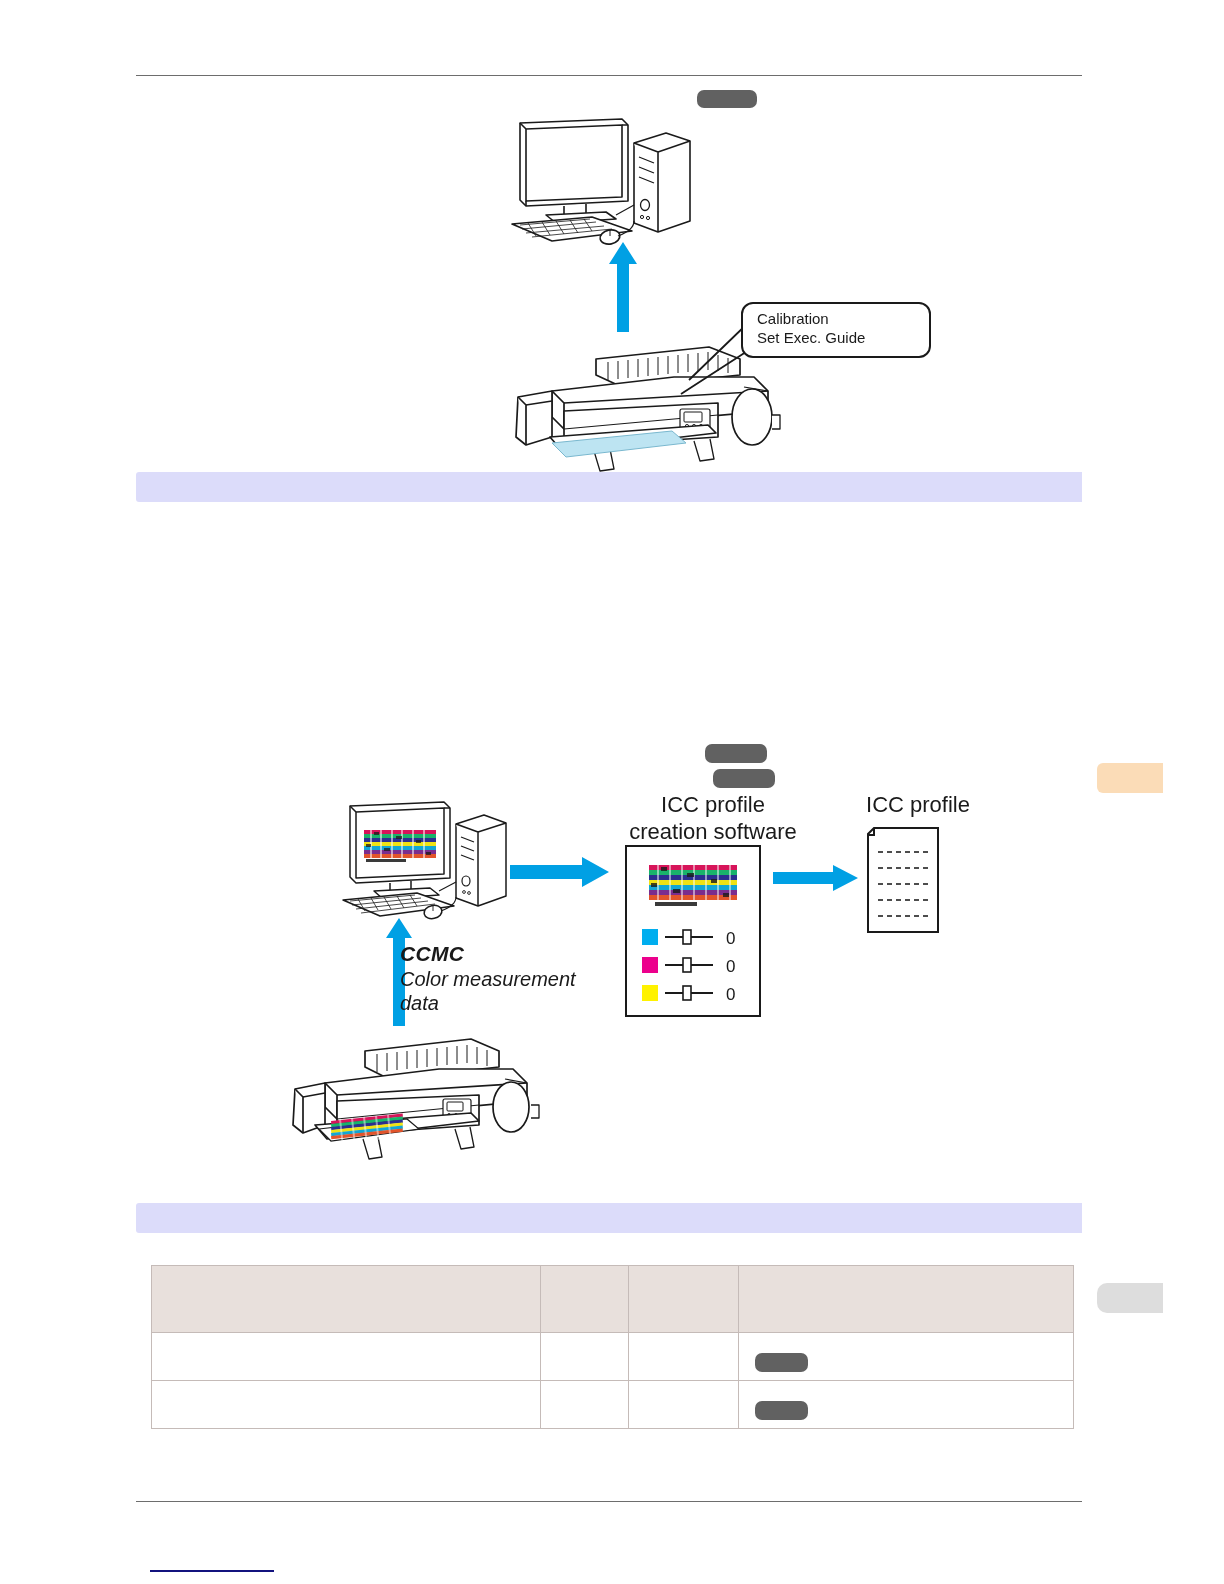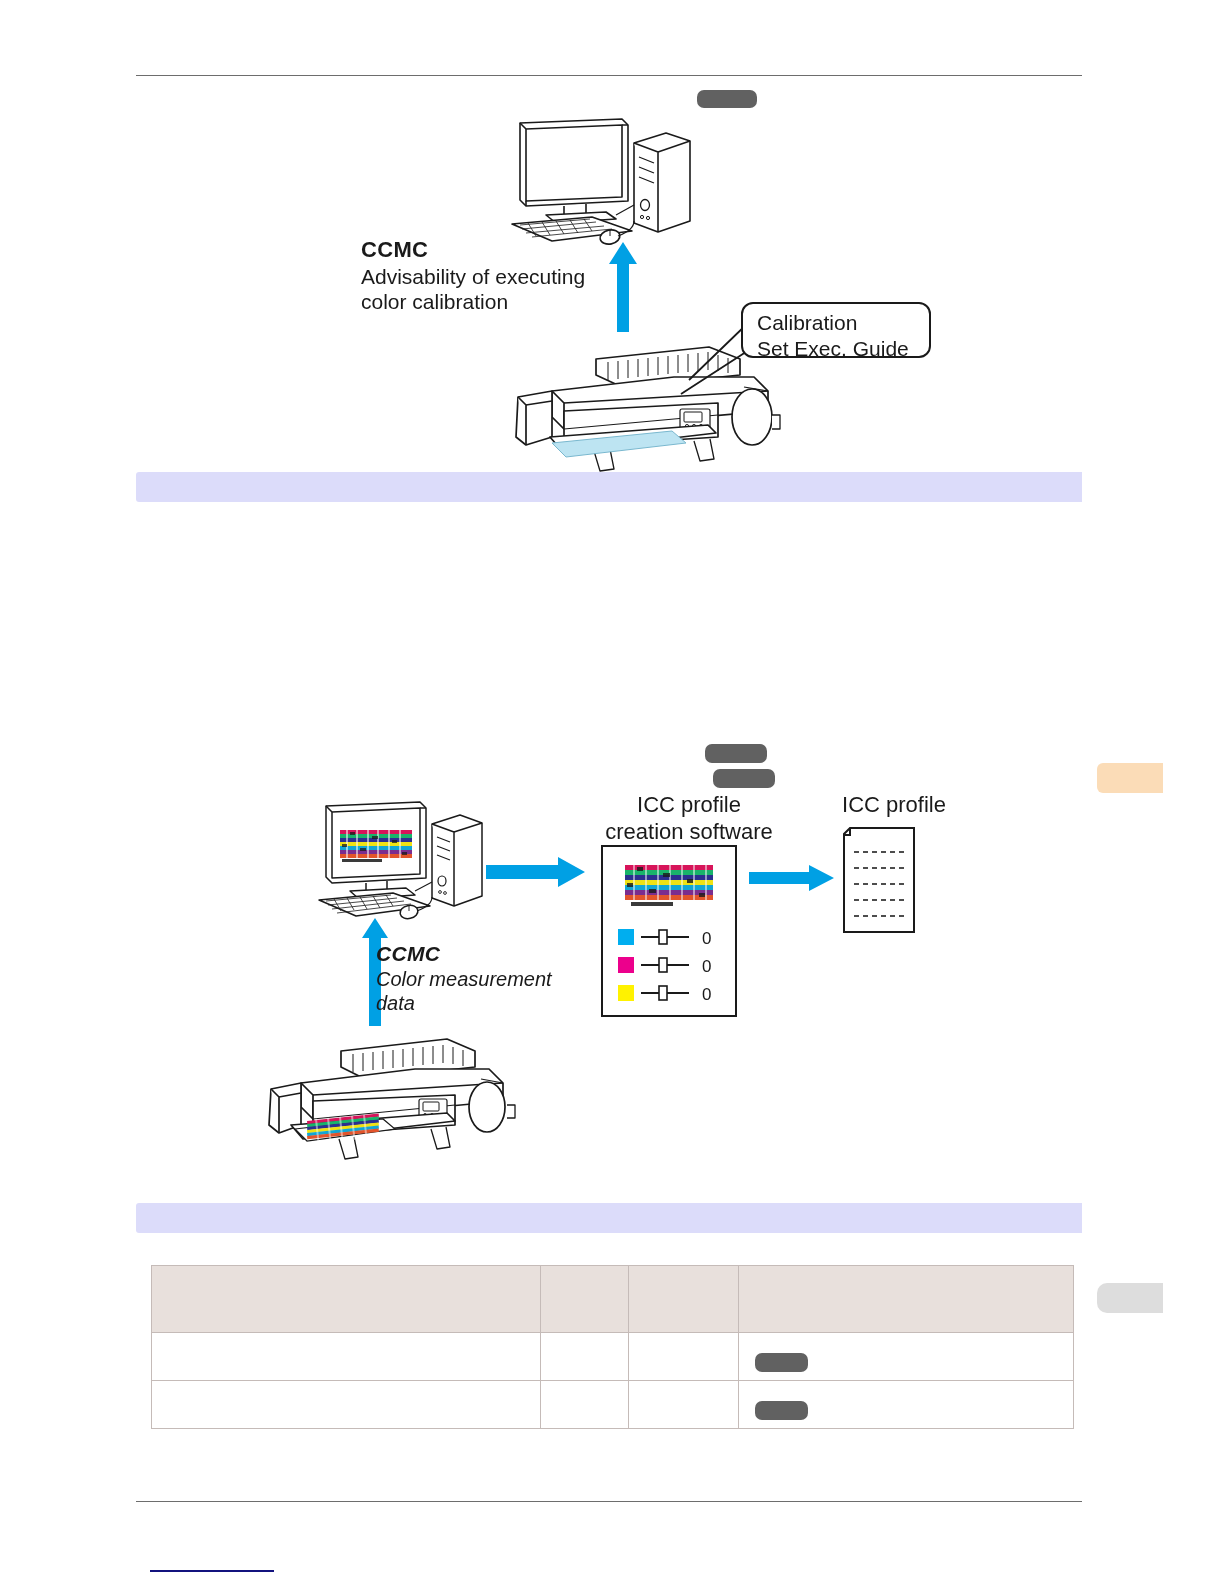--- a/index.html
+++ b/index.html
@@ -70,21 +70,21 @@
     border-radius: 6px 0 0 6px;
   }
   .edge-tab.orange { top: 763px; background: #fbdcb7; }
   .edge-tab.gray   { top: 1283px; background: #dddddd; border-radius: 10px 0 0 10px; }
 
   
   .figure {
     position: absolute;
   }
   .fig1 { left: 136px; top: 80px; width: 946px; height: 385px; }
-  .fig2 { left: 124px; top: 730px; width: 946px; height: 465px; }
+  .fig2 { left: 148px; top: 730px; width: 946px; height: 465px; }
 
   .cap {
     position: absolute;
     color: #1a1a1a;
     line-height: 1.22;
     white-space: pre-line;
   }
   .cap .b { font-weight: bold; }
 
   
@@ -120,21 +120,21 @@
   
   .callout {
     position: absolute;
     left: 605px; top: 222px;
     width: 190px; height: 56px;
     border: 2px solid #1a1a1a;
     border-radius: 12px;
     background: #fff;
     padding: 6px 10px 0 14px;
     box-sizing: border-box;
-    font-size: 21px;
+    font-size: 15px;
     line-height: 1.24;
     color: #1a1a1a;
     white-space: pre-line;
   }
 
   
   .tbl {
     position: absolute;
     left: 151px; top: 1265px;
     width: 922px;
@@ -193,23 +193,20 @@
 
         <path d="M110 110 L128 100" fill="none" stroke-width="1.2"></path>
         <path d="M112 131 C120 128 128 124 128 116" fill="none" stroke-width="1.2"></path>
       </g>
     </svg>
 
     <svg width="34" height="90" viewBox="0 0 34 90" style="position:absolute; left:470px; top:162px;">
       <path d="M17 0 L31 22 L23 22 L23 90 L11 90 L11 22 L3 22 Z" fill="#00a0e4"></path>
     </svg>
 
-    <div class="cap cap-fig1"><span class="b">CCMC</span>
-<span>Advisability of executing
-color calibration</span></div>
 
     <svg width="310" height="150" viewBox="0 0 310 150" style="position:absolute; left:368px; top:245px;">
       <g fill="#fff" stroke="#1a1a1a" stroke-width="1.7" stroke-linejoin="round">
 
         <path d="M92 34 L205 22 L236 34 L236 50 L118 62 L92 50 Z"></path>
         <g stroke-width="1">
           <path d="M104 37 L104 55 M114 36 L114 54 M124 35 L124 53 M134 34 L134 52 M144 33 L144 51
                    M154 32 L154 50 M164 31 L164 49 M174 30 L174 48 M184 29 L184 47 M194 28 L194 46
                    M204 27 L204 45 M214 30 L214 46 M224 33 L224 48"></path>
         </g>

